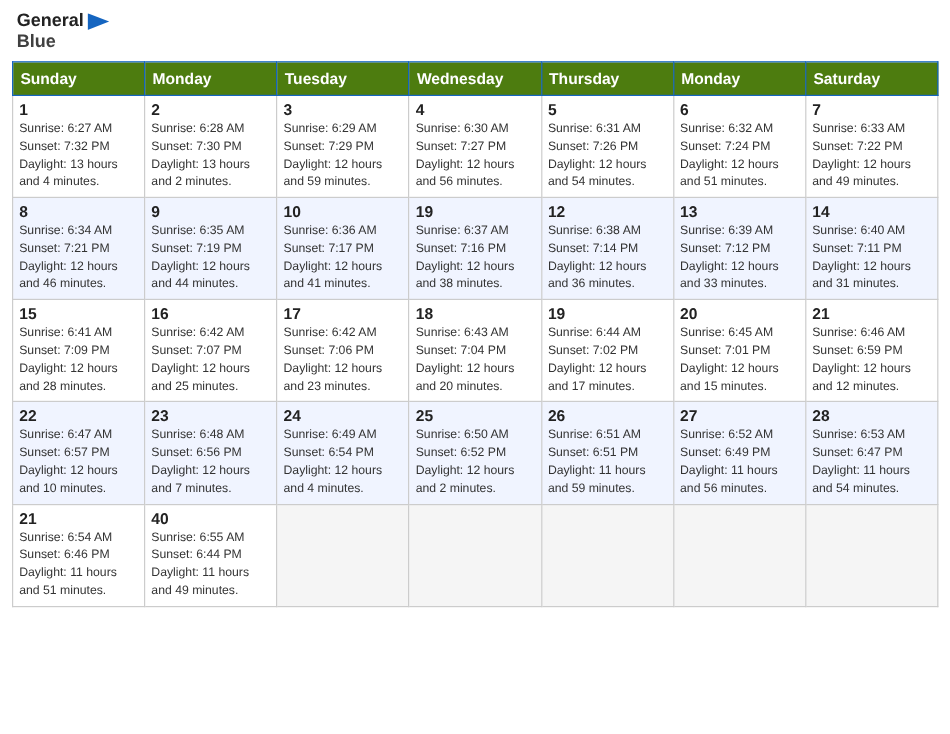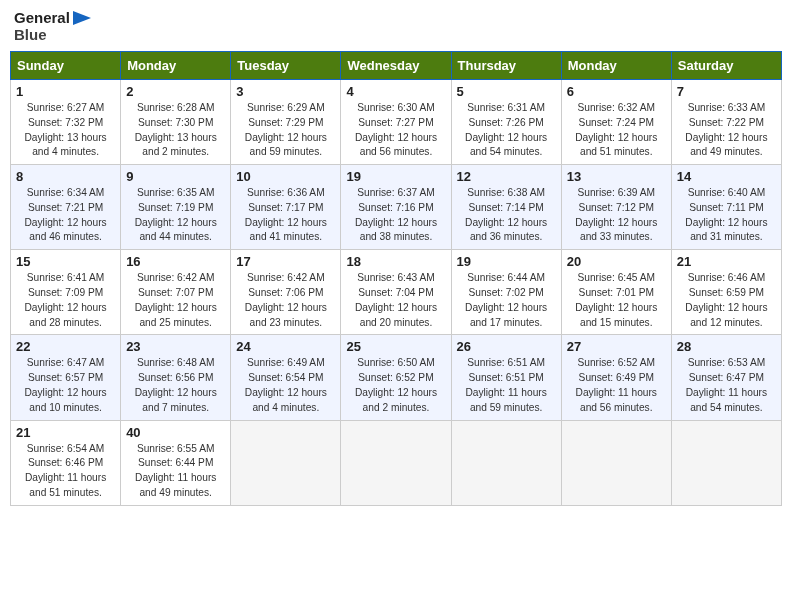--- a/index.html
+++ b/index.html
@@ -66,21 +66,20 @@
     .day-number {
       font-size: 13px;
       font-weight: bold;
       color: #222;
       display: block;
       margin-bottom: 2px;
     }
     .day-info {
       line-height: 1.45;
       font-size: 10.2px;
-      text-align: center;
     }
     .empty-cell {
       background: #f5f5f5 !important;
     }
   </style>
 </head>
 <body>
 
 <div class="header-area">
   <div class="logo">

